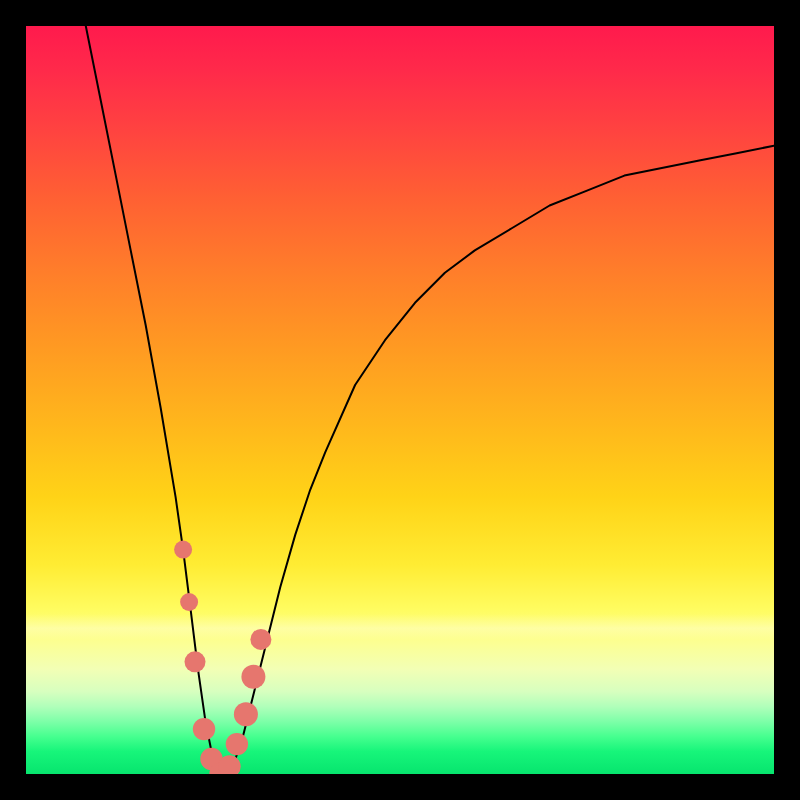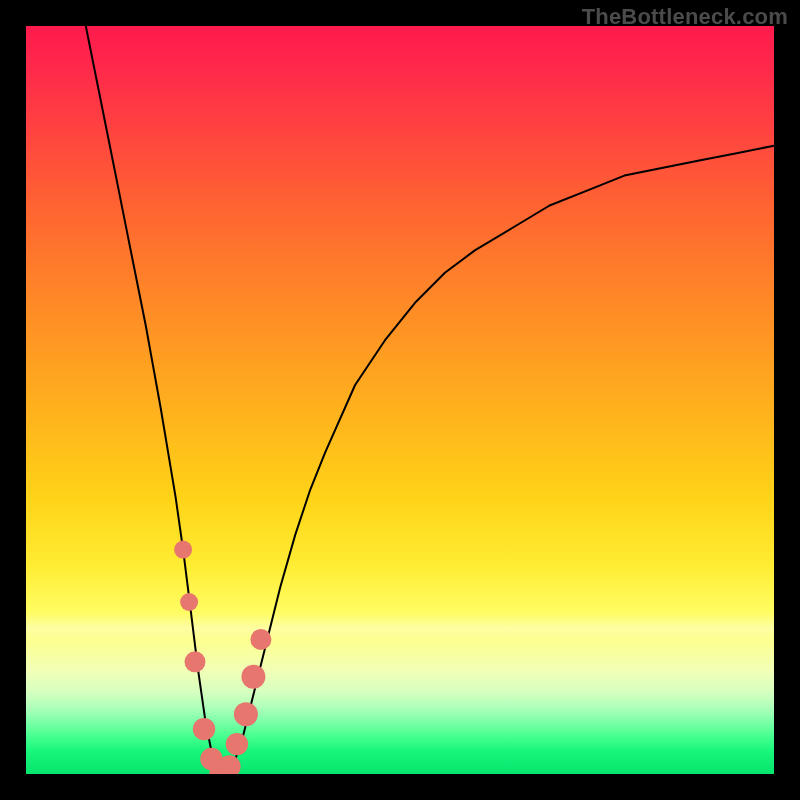--- a/index.html
+++ b/index.html
@@ -107,14 +107,13 @@
           <circle cx="185.5" cy="733.0" r="11.2" class="marker"></circle>
           <circle cx="194.5" cy="748.0" r="11.2" class="marker"></circle>
           <circle cx="203.5" cy="740.5" r="11.2" class="marker"></circle>
           <circle cx="210.9" cy="718.1" r="11.2" class="marker"></circle>
           <circle cx="219.9" cy="688.2" r="12.0" class="marker"></circle>
           <circle cx="227.4" cy="650.8" r="12.0" class="marker"></circle>
           <circle cx="234.9" cy="613.4" r="10.5" class="marker"></circle>
         </g>
     </svg>
   </div>
-  <div class="watermark">TheBottleneck.com</div>
 </div>
 
 </body></html>

